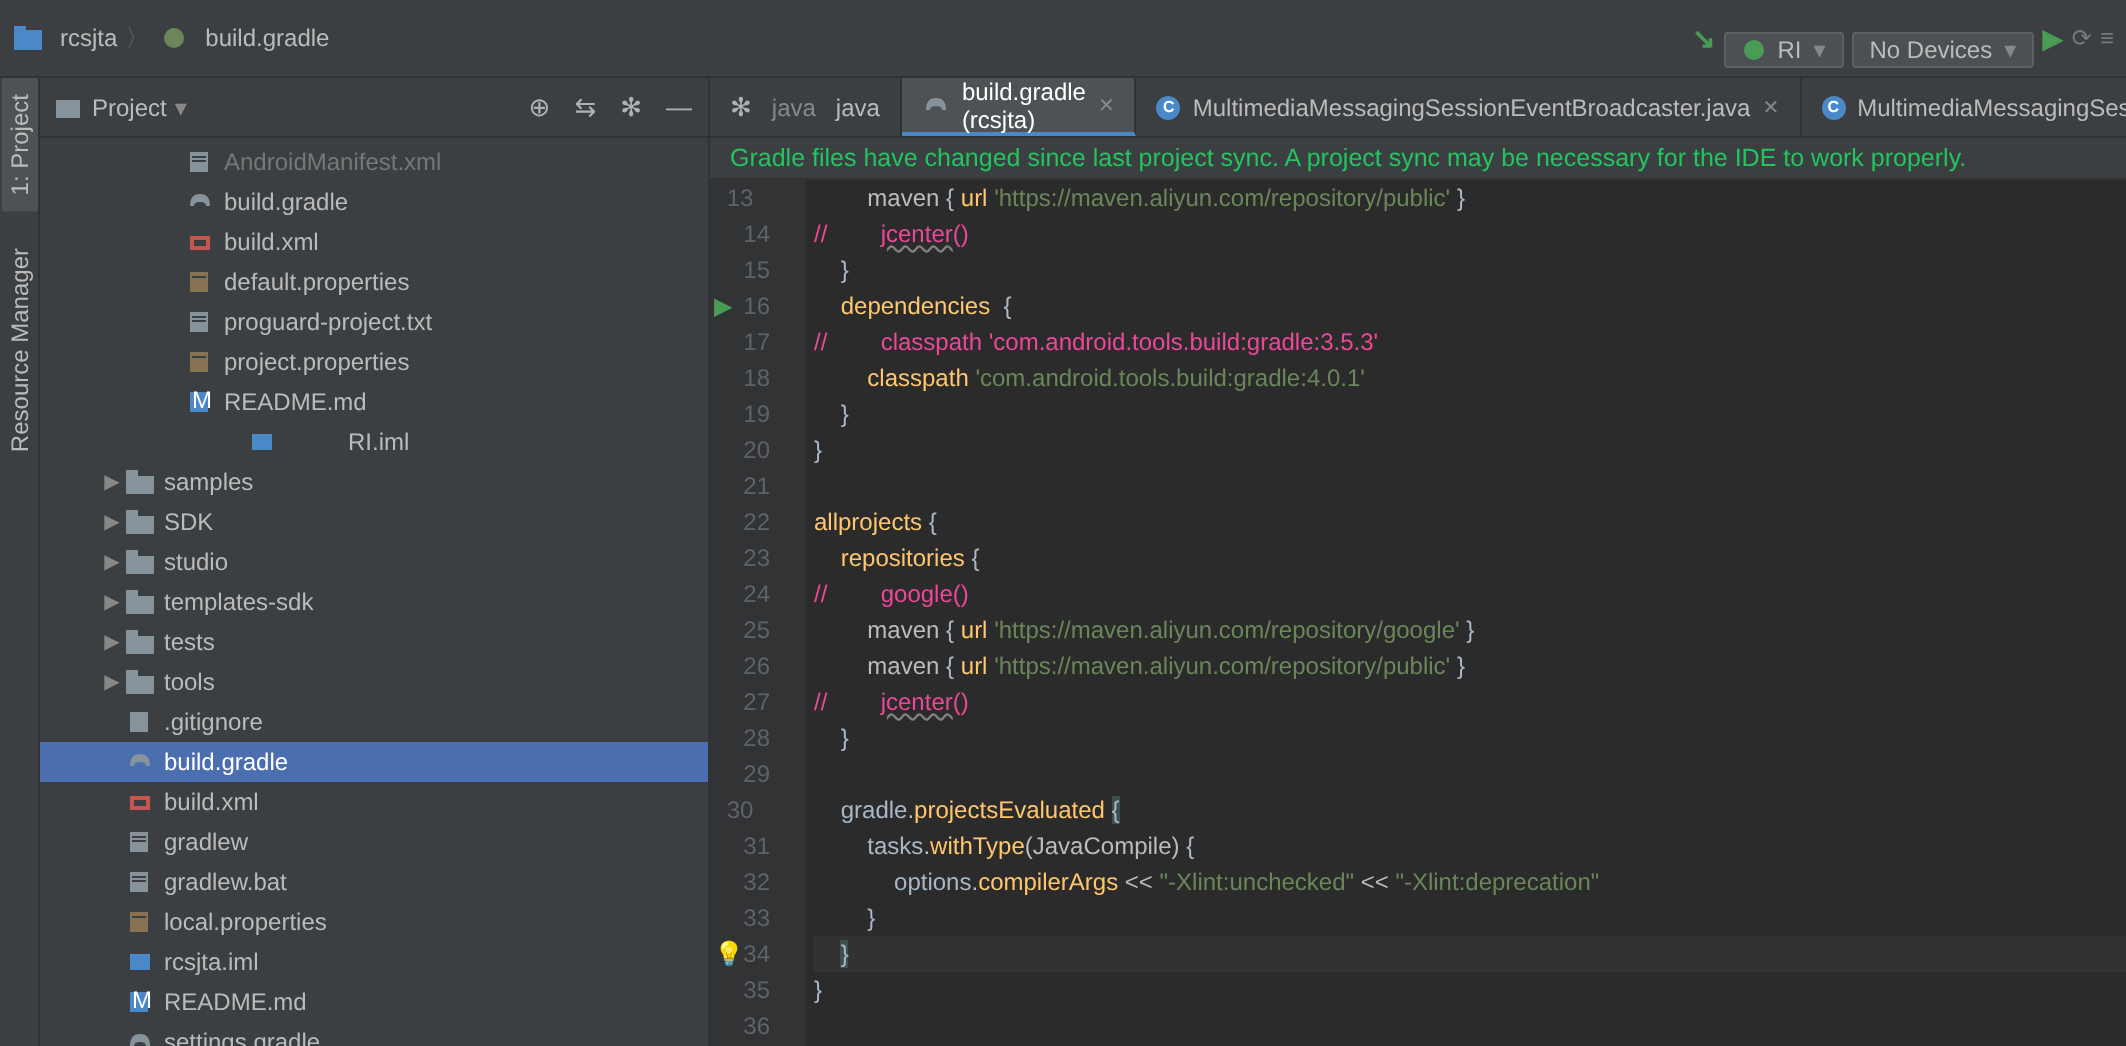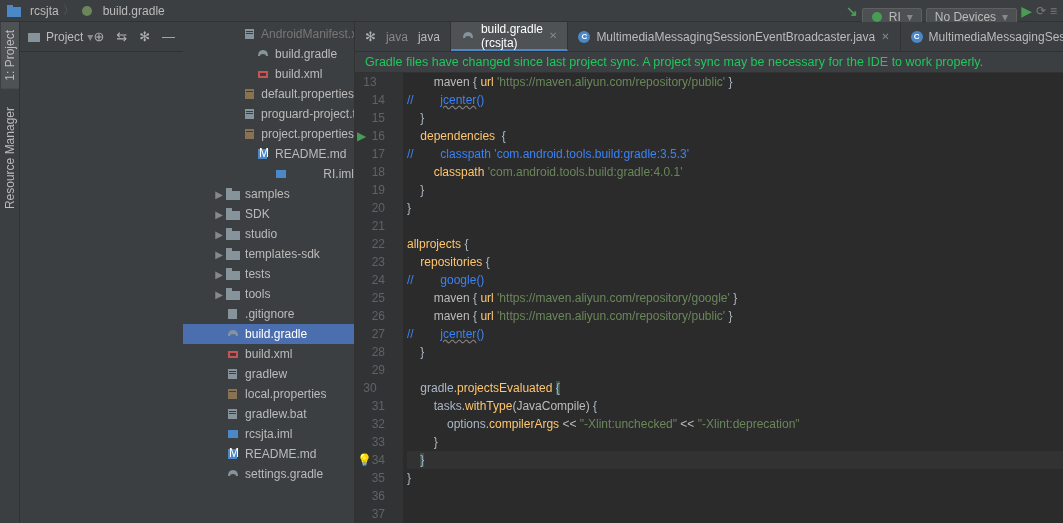--- a/index.html
+++ b/index.html
@@ -1,38 +1,38 @@
 <!DOCTYPE html>
 <html><head>
 <meta charset="utf-8">
 <style>
 * { margin: 0; padding: 0; box-sizing: border-box; font-family: 'Segoe UI', Arial, sans-serif; font-size: 12px; }
 body { background: #3c3f41; color: #bbbbbb; width: 1063px; height: 523px; overflow: hidden; display: flex; flex-direction: column; }
 
 
-.topbar { height: 22px; background: #3c3f41; display: flex; align-items: center; padding: 0 6px; border-bottom: 1px solid #323232; justify-content: space-between; }
+.topbar { height: 39px; background: #3c3f41; display: flex; align-items: center; padding: 0 6px; border-bottom: 1px solid #323232; justify-content: space-between; }
 .breadcrumb { display: flex; align-items: center; gap: 4px; }
 .bc-item { color: #bbbbbb; }
 .bc-sep { color: #666; }
 .top-actions { display: flex; align-items: center; gap: 4px; }
 .pill { background: #4c5052; border: 1px solid #5e6060; border-radius: 2px; padding: 1px 8px; color: #bbbbbb; display: flex; align-items: center; gap: 6px; height: 18px; margin-top: 12px; }
 .run-arrow { color: #499c54; font-size: 14px; }
 .sync-arrow { color: #499c54; font-size: 14px; font-weight: bold; }
 .dim-icon { color: #787878; }
 
 
 .main { flex: 1; display: flex; overflow: hidden; }
 
 
 .left-gutter { width: 20px; background: #3c3f41; border-right: 1px solid #323232; display: flex; flex-direction: column; align-items: center; }
 .vtab { writing-mode: vertical-rl; transform: rotate(180deg); color: #bbbbbb; padding: 8px 2px; font-size: 11px; white-space: nowrap; cursor: pointer; }
 .vtab.active { background: #4e5254; }
 
 
-.proj-panel { width: 335px; background: #3c3f41; display: flex; flex-direction: row; border-right: 1px solid #323232; }
+.proj-panel { width: 335px; background: #3c3f41; display: flex; flex-direction: column; border-right: 1px solid #323232; }
 .proj-head { height: 30px; display: flex; align-items: center; padding: 0 8px; border-bottom: 1px solid #323232; justify-content: space-between; }
 .proj-head-left { display: flex; align-items: center; gap: 4px; }
 .proj-head-right { display: flex; align-items: center; gap: 12px; }
 .head-icon { color: #afb1b3; cursor: pointer; font-size: 13px; }
 .proj-tree { flex: 1; overflow: auto; padding-top: 2px; }
 .tree-row { height: 20px; display: flex; align-items: center; padding-left: 8px; cursor: pointer; white-space: nowrap; }
 .tree-row.selected { background: #4b6eaf; color: #fff; }
 .arr { width: 12px; color: #888; display: inline-flex; justify-content: center; font-size: 10px; }
 .ficon { width: 16px; display: inline-flex; justify-content: center; margin-right: 4px; }
 .elephant { color: #6b8759; }
@@ -50,21 +50,21 @@
 
 .banner { background: #3c3f41; color: #22c55e; padding: 3px 10px; border-bottom: 1px solid #323232; font-size: 12.5px; }
 
 
 .code-area { flex: 1; display: flex; overflow: hidden; font-family: 'Menlo', 'Consolas', monospace; font-size: 13px; }
 .gutter { width: 48px; background: #313335; color: #606366; text-align: right; padding-right: 18px; line-height: 18px; position: relative; }
 .code-lines { flex: 1; background: #2b2b2b; line-height: 18px; padding-left: 4px; overflow: hidden; position: relative; }
 .ln { white-space: pre; }
 .c-id { color: #a9b7c6; }
 .c-str { color: #6a8759; }
-.c-cmt { color: #3b82f6; }
+.c-cmt { color: #ec4899; }
 .c-prop { color: #ffc66d; }
 .c-brace { color: #a9b7c6; }
 .hl-brace { background: #3b514d; }
 .underline { text-decoration: underline; text-decoration-style: wavy; text-decoration-color: #808080; }
 .caret-line { background: #323232; }
 svg { display: block; }
 </style>
 </head>
 <body>
 
@@ -306,36 +306,36 @@
               <rect x="3" y="3" width="7" height="1" fill="#3c3f41"></rect>
               <rect x="3" y="5" width="7" height="1" fill="#3c3f41"></rect>
             </svg>
           </span>
           <span>gradlew</span>
         </div>
         <div class="tree-row" style="padding-left: 30px;">
           <span class="arr"></span>
           <span class="ficon">
             <svg width="14" height="12">
+              <rect x="2" y="1" width="9" height="10" fill="#87939a"></rect>
+              <rect x="3" y="3" width="7" height="1" fill="#3c3f41"></rect>
+              <rect x="3" y="5" width="7" height="1" fill="#3c3f41"></rect>
+            </svg>
+          </span>
+          <span>gradlew.bat</span>
+        </div>
+        <div class="tree-row" style="padding-left: 30px;">
+          <span class="arr"></span>
+          <span class="ficon">
+            <svg width="14" height="12">
               <rect x="2" y="1" width="9" height="10" fill="#877254"></rect>
               <rect x="3" y="3" width="7" height="1" fill="#3c3f41"></rect>
             </svg>
           </span>
           <span>local.properties</span>
-        </div>
-        <div class="tree-row" style="padding-left: 30px;">
-          <span class="arr"></span>
-          <span class="ficon">
-            <svg width="14" height="12">
-              <rect x="2" y="1" width="9" height="10" fill="#87939a"></rect>
-              <rect x="3" y="3" width="7" height="1" fill="#3c3f41"></rect>
-              <rect x="3" y="5" width="7" height="1" fill="#3c3f41"></rect>
-            </svg>
-          </span>
-          <span>gradlew.bat</span>
         </div>
         <div class="tree-row" style="padding-left: 30px;">
           <span class="arr"></span>
           <span class="ficon">
             <svg width="14" height="12">
               <rect x="2" y="2" width="10" height="8" fill="#4a88c7"></rect>
             </svg>
           </span>
           <span>rcsjta.iml</span>
         </div>

